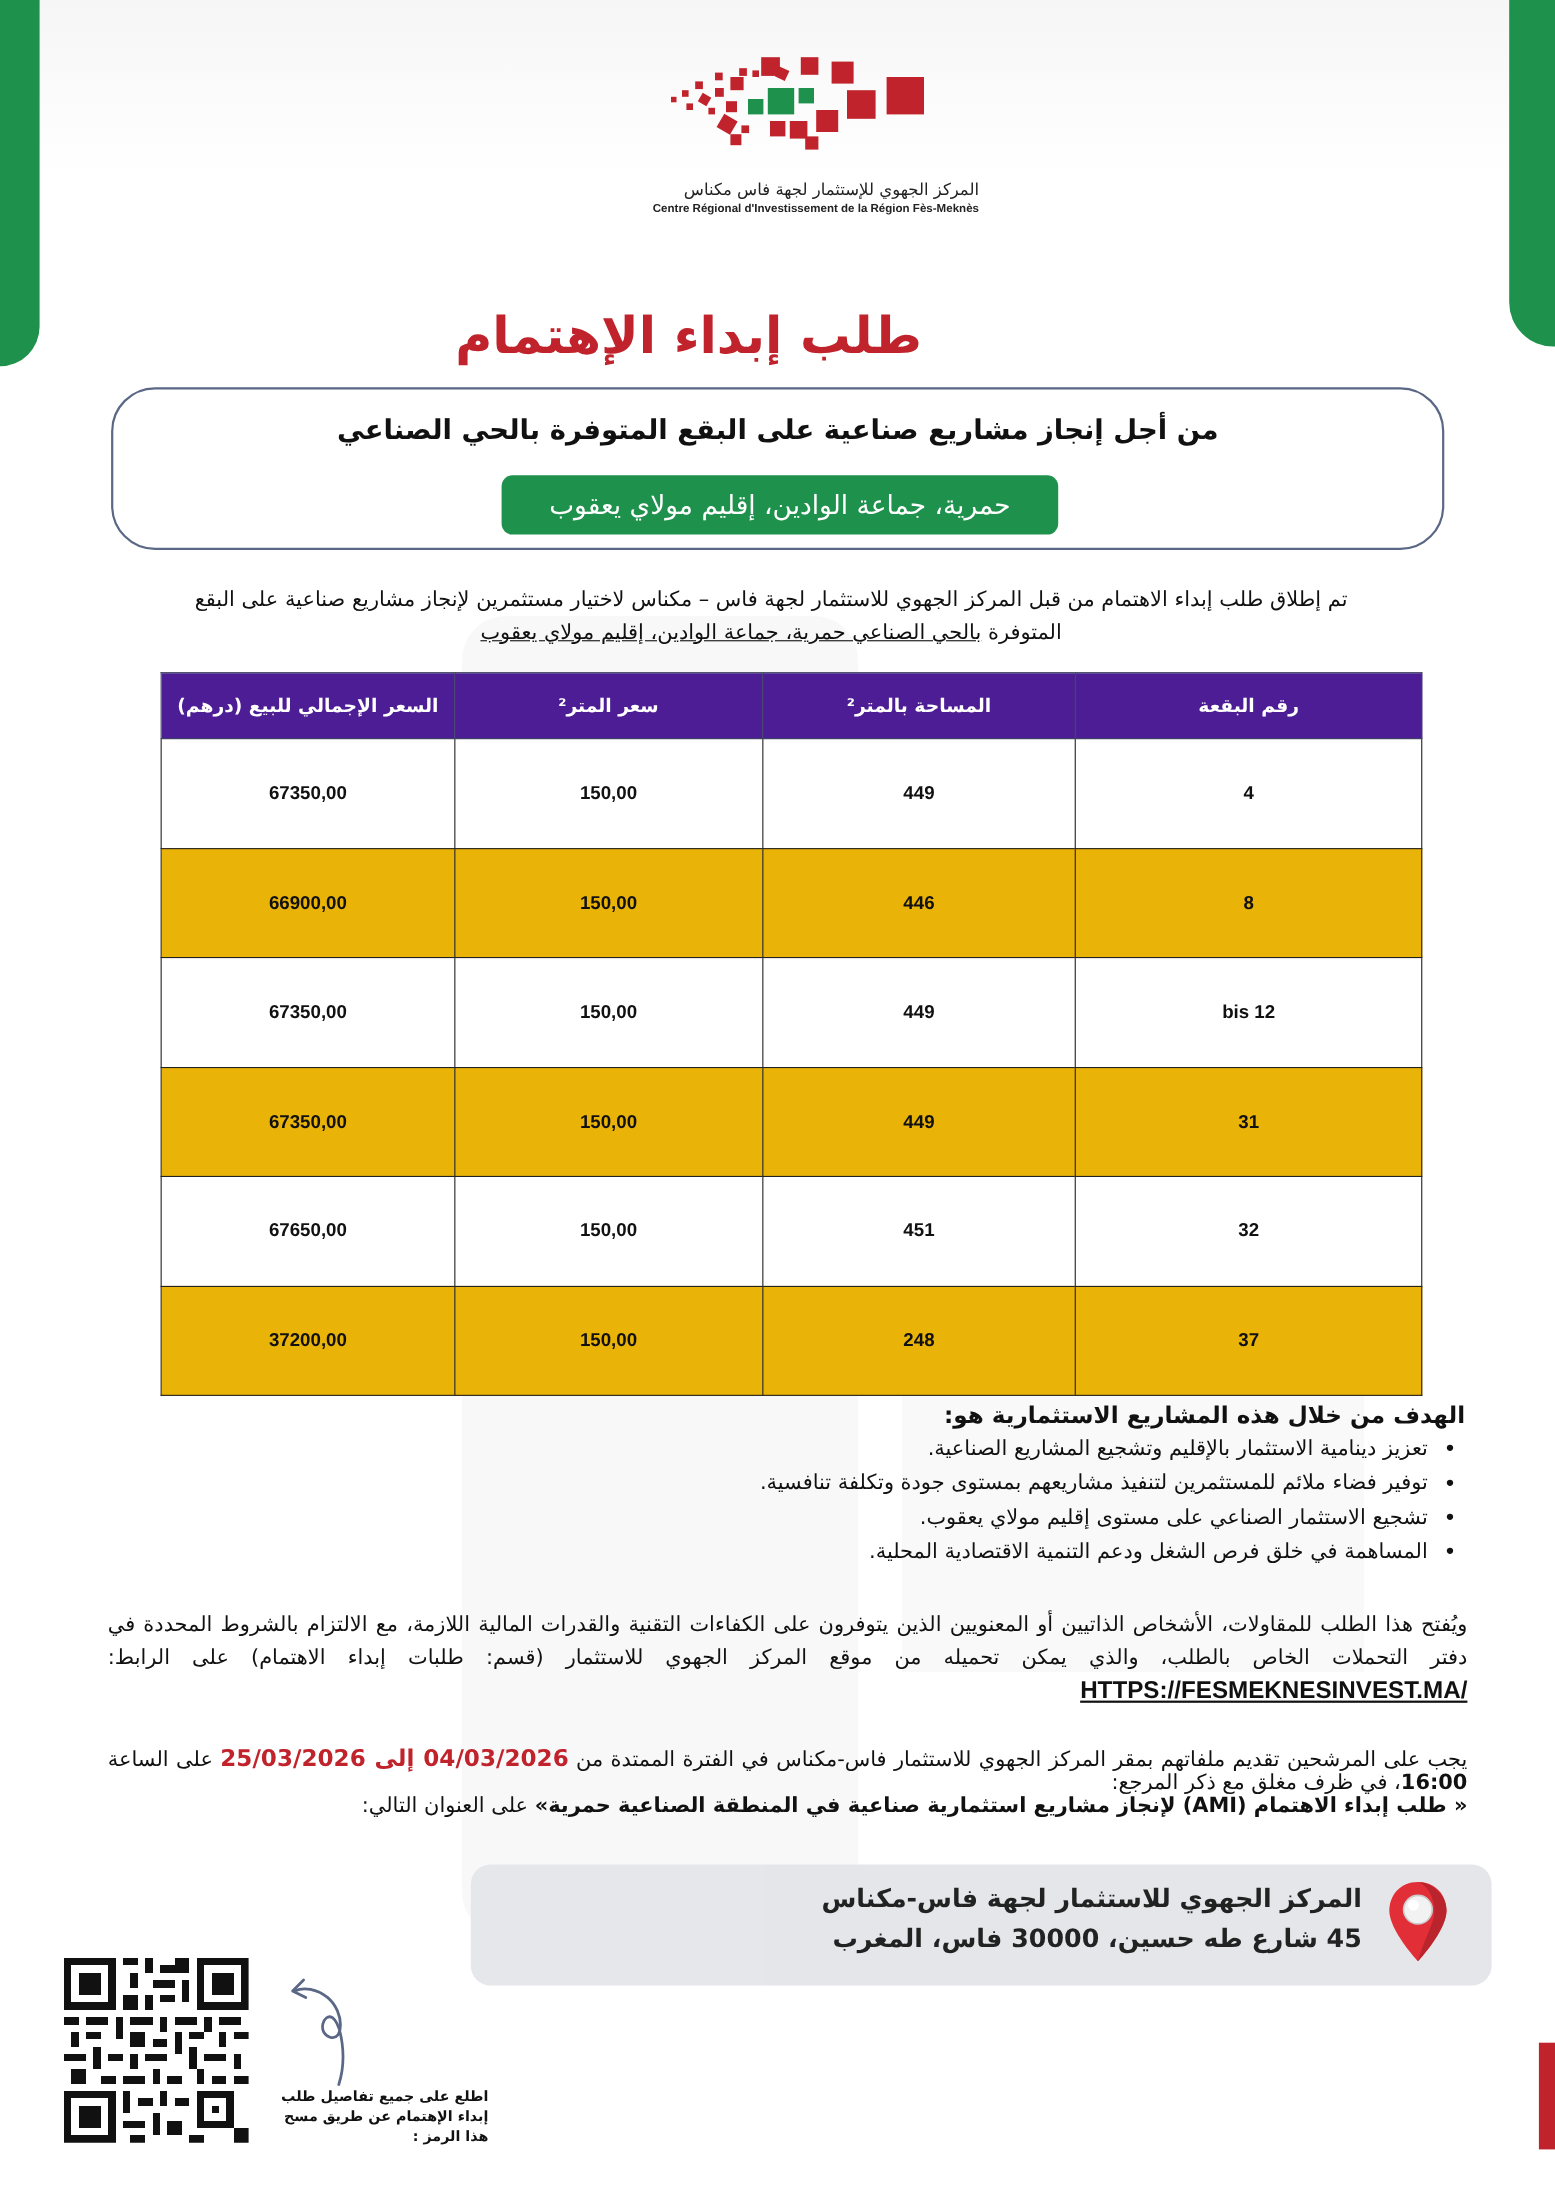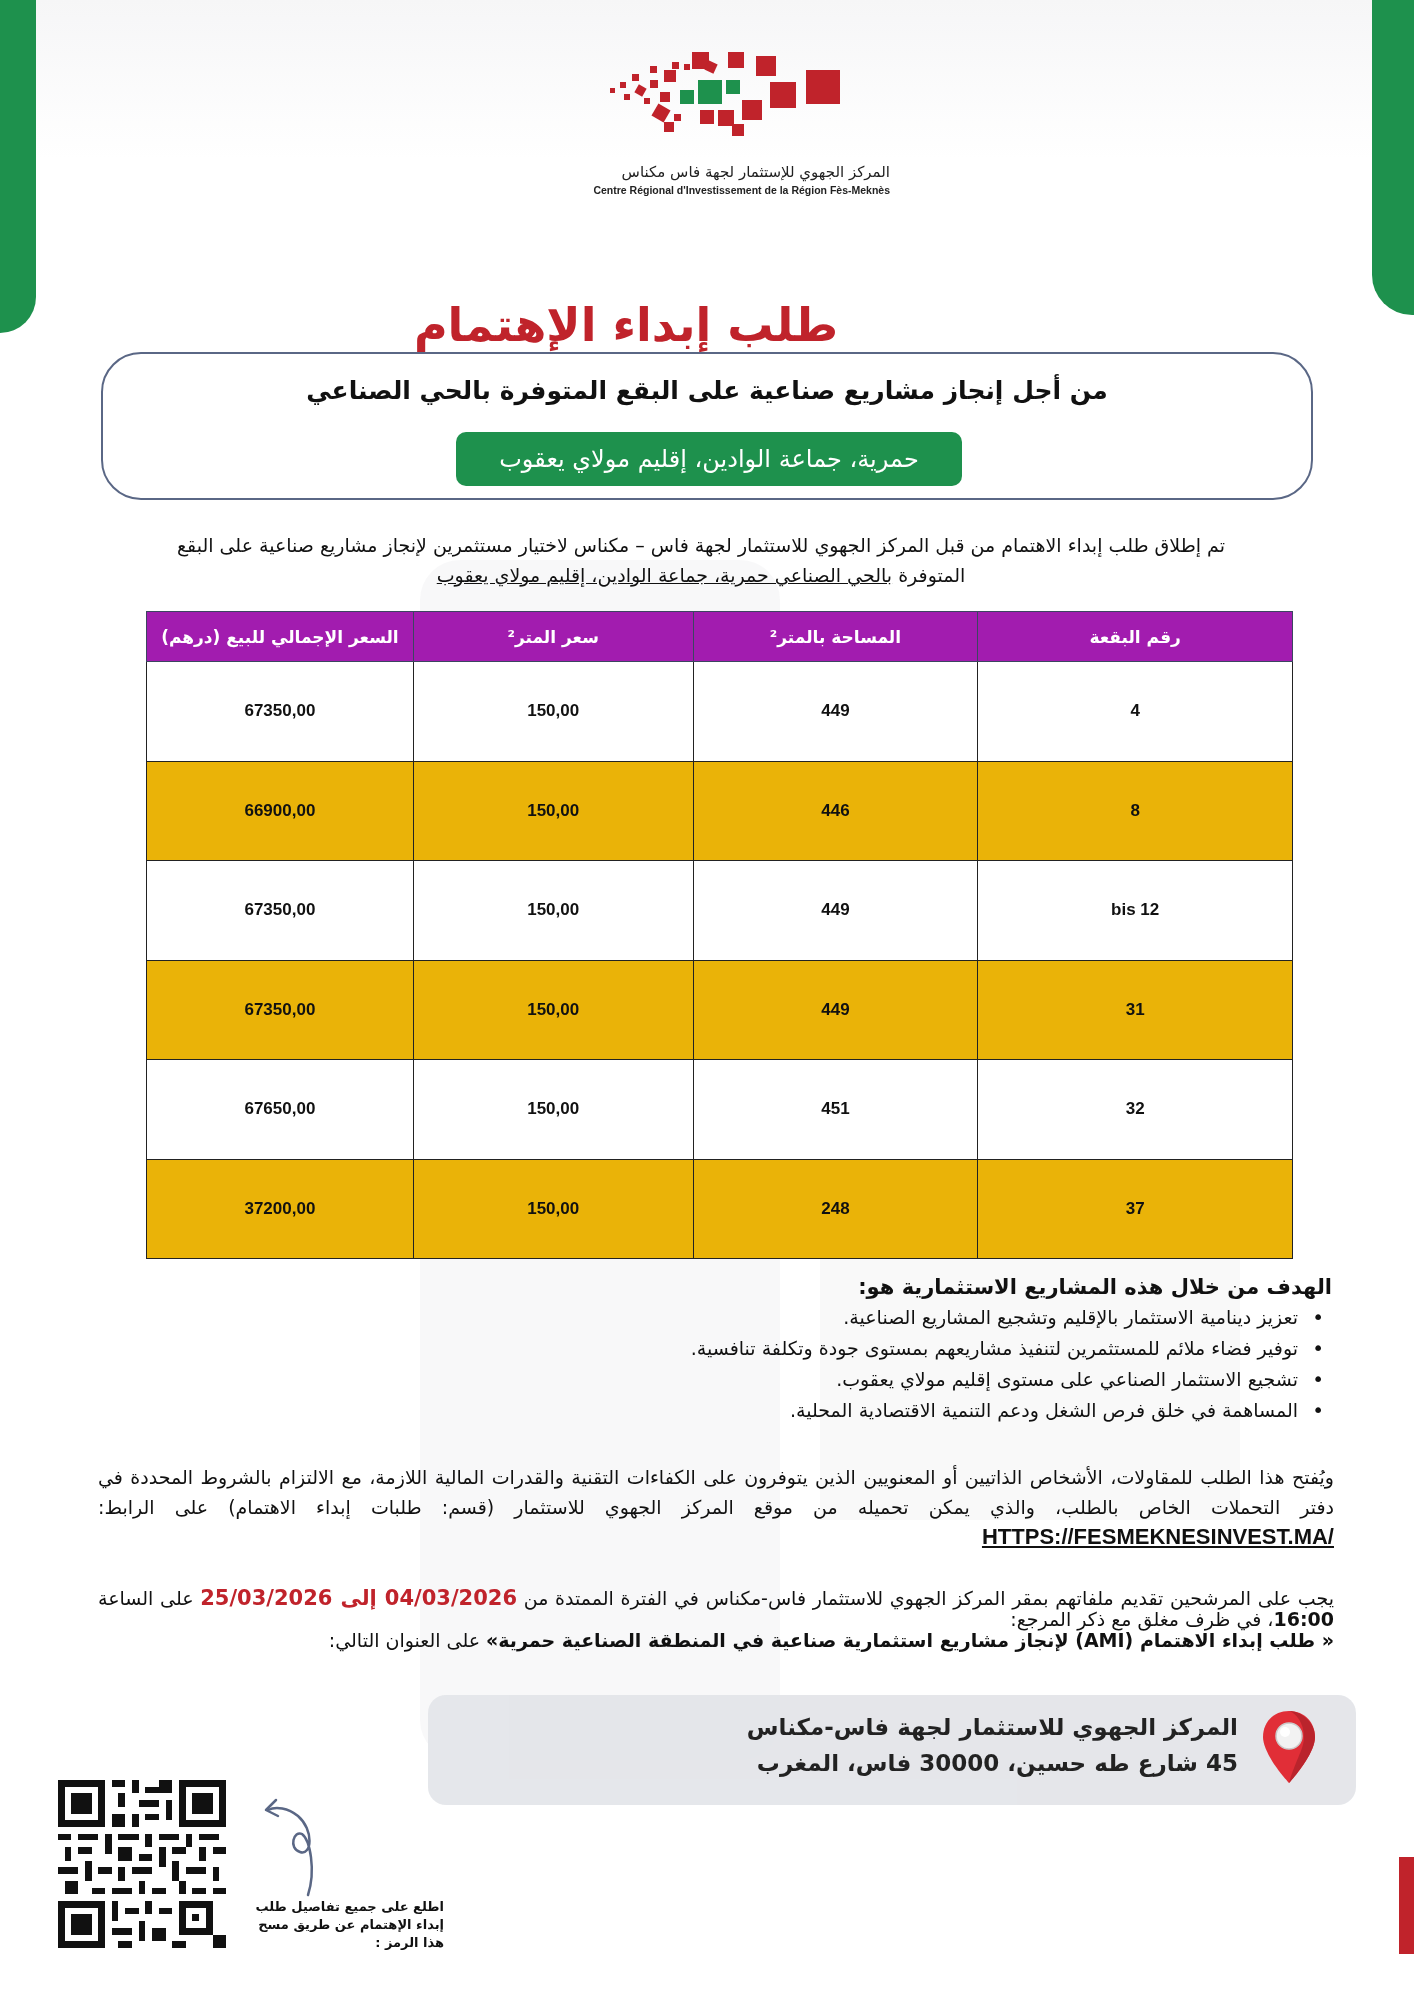--- a/index.html
+++ b/index.html
@@ -34,21 +34,20 @@
   .logo-mark span { position: absolute; display: block; }
   .logo-text { position: absolute; left: 0; top: 110px; width: 360px; text-align: right; direction: rtl; }
   .logo-ar { font-size: 15px; color: #222; line-height: 20px; }
   .logo-tf { font-size: 13px; color: #222; letter-spacing: 1px; line-height: 20px; direction: ltr; text-align: right; font-family: "DejaVu Sans Mono", monospace; }
   .logo-fr { font-size: 10.5px; color: #222; line-height: 16px; direction: ltr; text-align: right; font-weight: bold; font-family: Liberation Sans, sans-serif; }
 
   .main-title {
     position: absolute; left: 0; top: 278px; width: 1252px; text-align: center;
     font-size: 46px; font-weight: bold; color: #c0232b; direction: rtl;
     font-family: "DejaVu Sans", sans-serif;
-    margin-top: 20px;
   }
 
   .subtitle-box {
     position: absolute; left: 101px; top: 352px; width: 1212px; height: 148px;
     border: 2px solid #5a6785; border-radius: 40px; background: rgba(255,255,255,.85);
   }
   .subtitle-text {
     position: absolute; left: 0; top: 22px; width: 100%; text-align: center;
     font-size: 25px; font-weight: bold; direction: rtl; color: #111;
   }
@@ -64,21 +63,21 @@
   }
   .intro .u { text-decoration: underline; }
 
   
   .plots-table {
     position: absolute; left: 146px; top: 611px; width: 1147px;
     border-collapse: collapse; direction: rtl;
     font-family: "Liberation Sans", sans-serif;
   }
   .plots-table th {
-    background: #a21caf; color: #fff; height: 50px; font-size: 17px; font-weight: bold;
+    background: #4c1d95; color: #fff; height: 60px; font-size: 17px; font-weight: bold;
     border: 1.5px solid #3c4560; font-family: "DejaVu Sans", sans-serif;
   }
   .plots-table td {
     height: 99.5px; text-align: center; font-size: 17px; font-weight: bold;
     border: 1.5px solid #222; color: #111;
   }
   .plots-table tr.alt td { background: #eab308; }
   .plots-table tr.plain td { background: #ffffff; }
   .plots-table th:nth-child(1), .plots-table td:nth-child(1) { width: 315px; }
   .plots-table th:nth-child(2), .plots-table td:nth-child(2) { width: 285px; }

